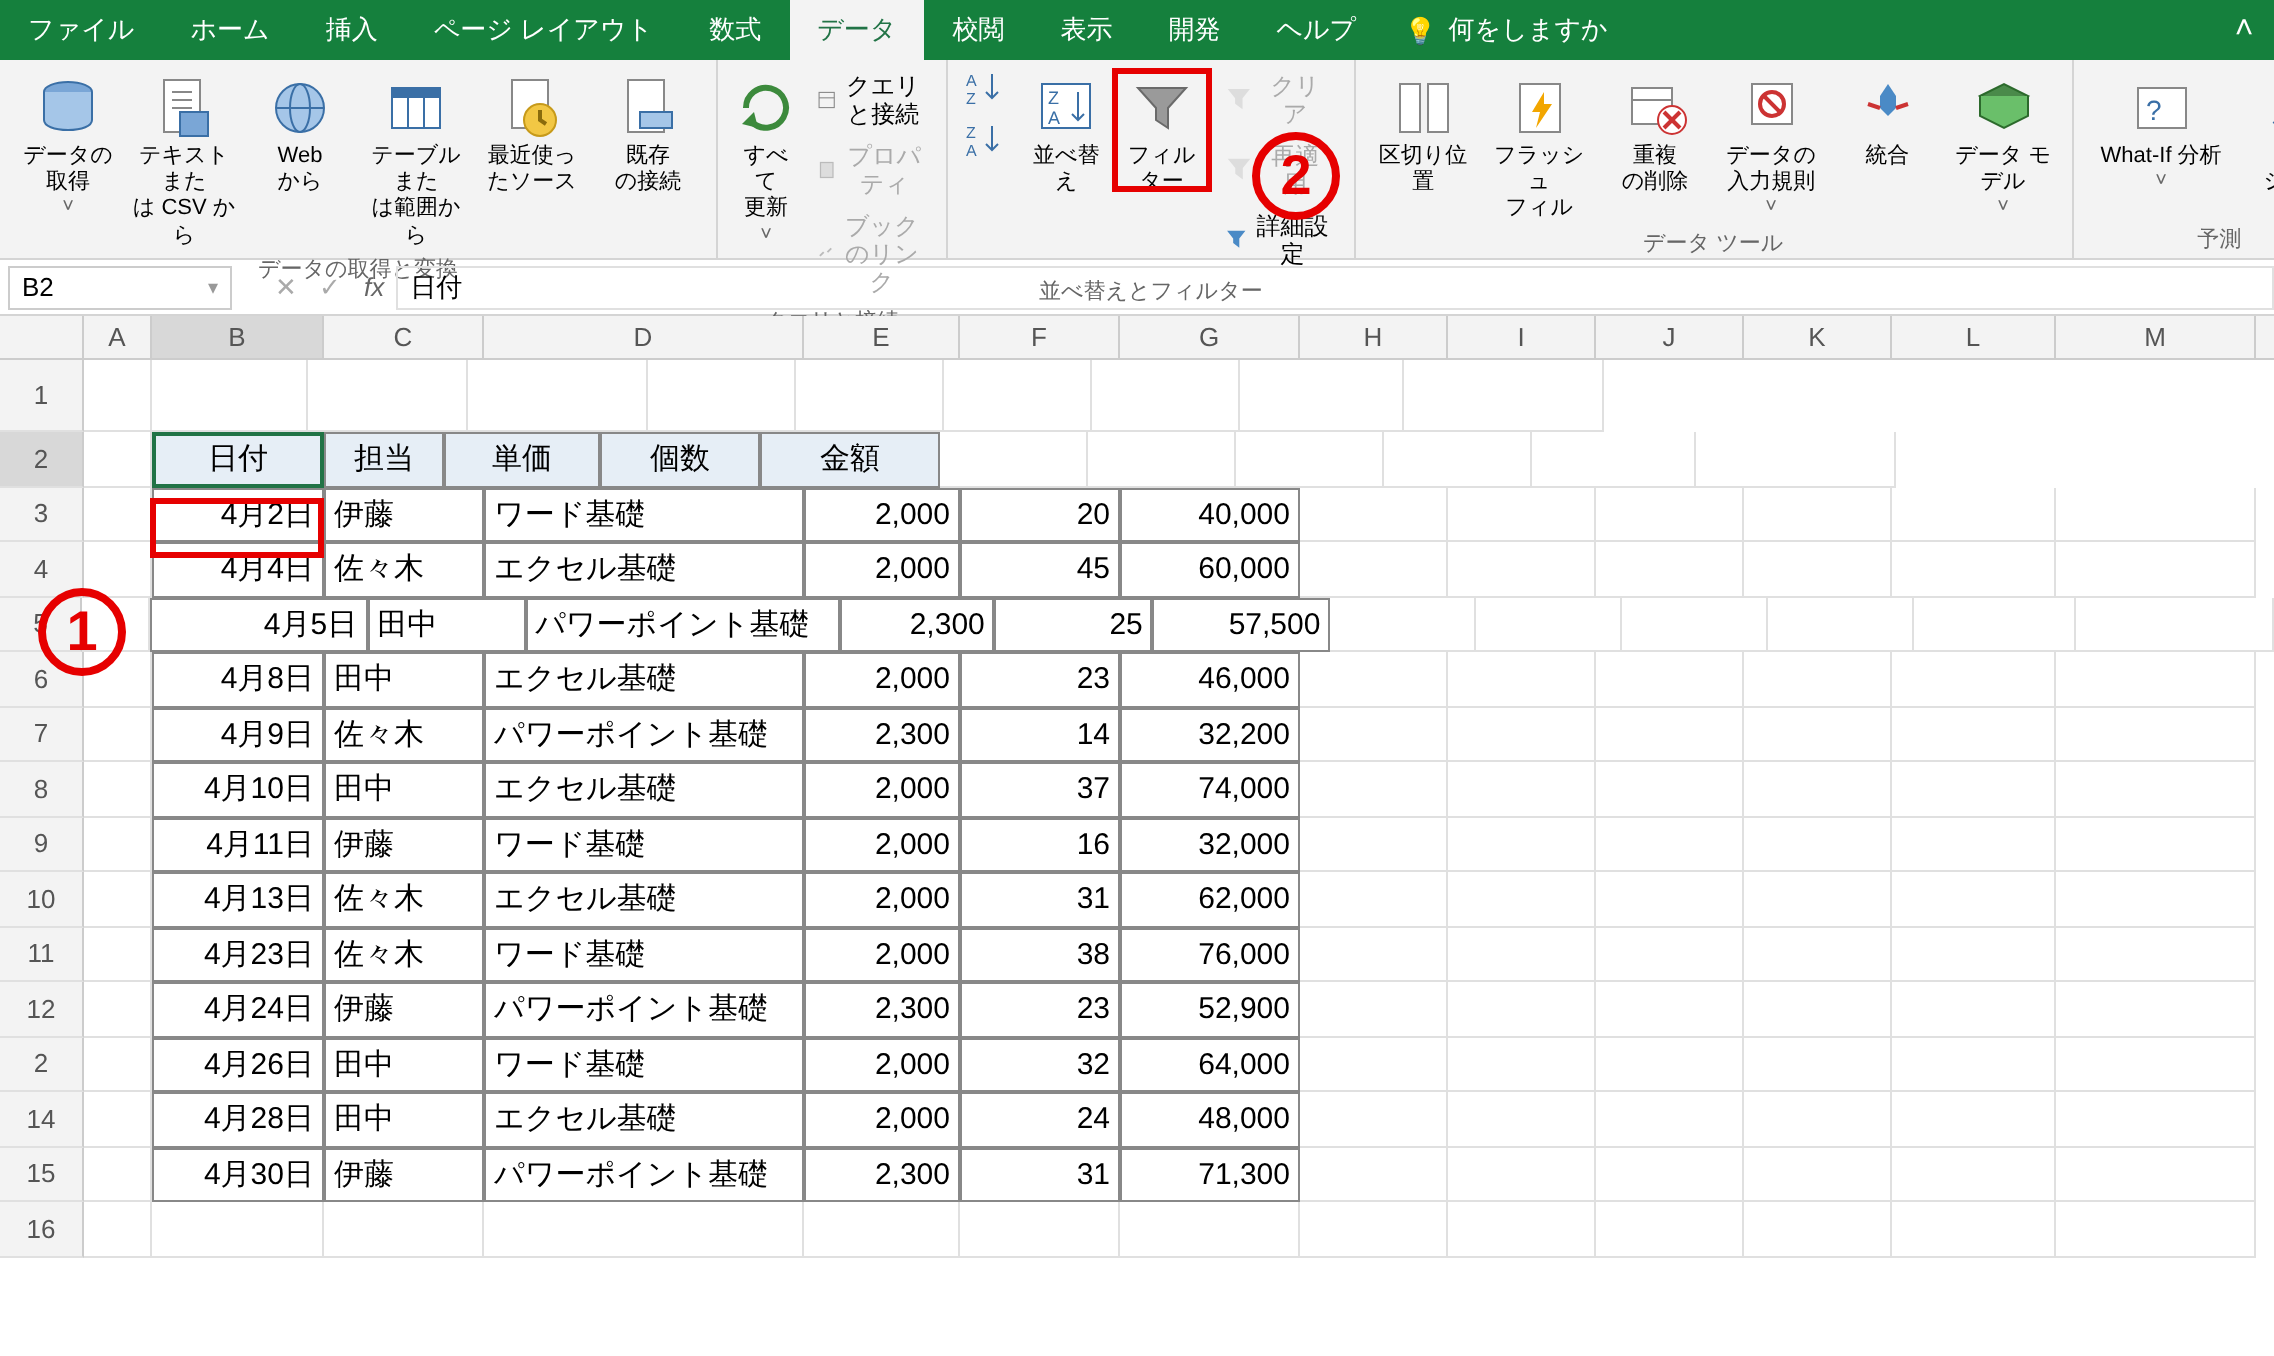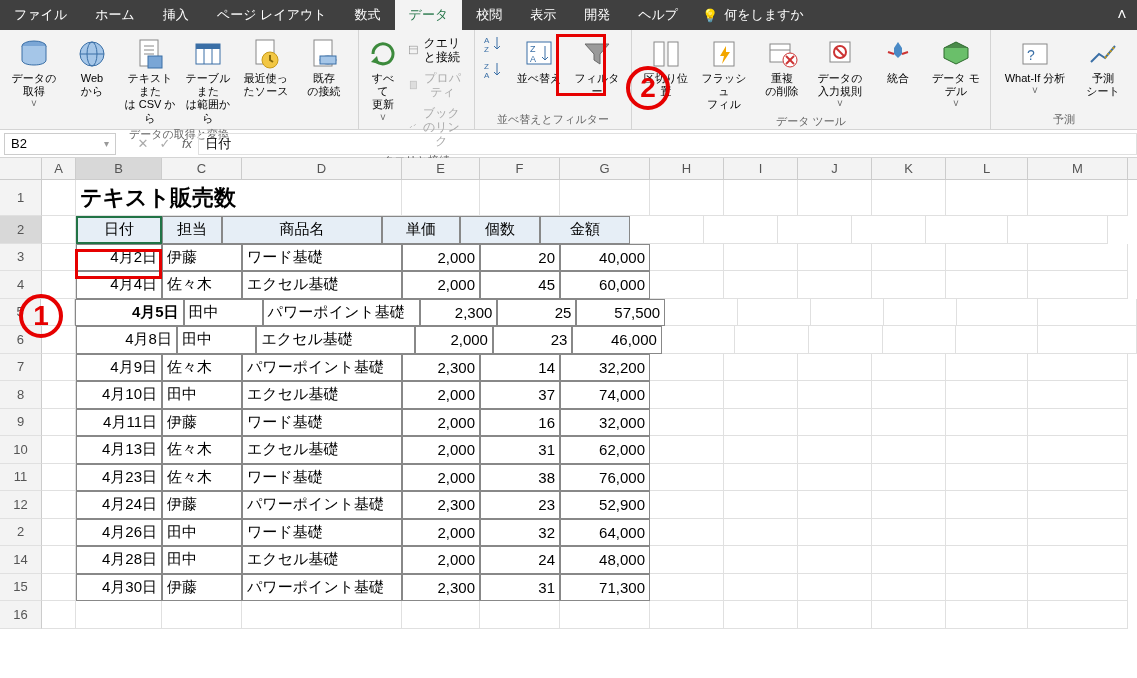--- a/index.html
+++ b/index.html
@@ -1,19 +1,19 @@
 <!DOCTYPE html>
 <html><head>
 <meta charset="utf-8">
 <style>
   * { box-sizing: border-box; margin: 0; padding: 0; font-family: "Yu Gothic UI", "Meiryo", sans-serif; }
   body { background: #fff; width: 1137px; height: 678px; overflow: hidden; position: relative; font-size: 13px; }
 
   
-  .ribbon-tabs { background: #404040; color: #fff; height: 30px; display: flex; align-items: stretch; }
+  .ribbon-tabs { background: #15803d; color: #fff; height: 30px; display: flex; align-items: stretch; }
   .ribbon-tab { padding: 0 14px; display: flex; align-items: center; cursor: pointer; font-size: 13px; }
   .ribbon-tab.active { background: #f3f3f3; color: #217346; }
   .tell-me { display: flex; align-items: center; padding: 0 10px; font-size: 13px; }
   .right-chev { margin-left: auto; width: 30px; display:flex; align-items:center; justify-content:center; font-size:16px; }
 
   
   .ribbon { background: #f3f3f3; border-bottom: 1px solid #d4d4d4; height: 100px; display: flex; }
   .group { border-right: 1px solid #d4d4d4; padding: 4px 8px 2px 8px; display:flex; flex-direction:column; }
   .group-buttons { display:flex; align-items:flex-start; gap: 6px; flex-grow:1; }
   .group-label { text-align:center; font-size:11px; color:#666; padding-top:2px; }
@@ -89,40 +89,40 @@
               <ellipse cx="16" cy="8" rx="12" ry="5" fill="#7aa6d6" stroke="#3a6fa6"></ellipse>
               <path d="M4 8v14c0 3 5 5 12 5s12-2 12-5V8" fill="#a5c6e8" stroke="#3a6fa6"></path>
             </svg>
           </span>
         <span style="white-space:pre-line;">データの
 取得</span>
       </div>
       <div class="rbtn">
         <span class="ic">
             <svg viewBox="0 0 32 32">
-              <circle cx="16" cy="16" r="12" fill="#a5c6e8" stroke="#3a6fa6"></circle>
-              <ellipse cx="16" cy="16" rx="5" ry="12" fill="none" stroke="#3a6fa6"></ellipse>
-              <line x1="4" y1="16" x2="28" y2="16" stroke="#3a6fa6"></line>
-            </svg>
-          </span>
-        <span style="white-space:pre-line;">Web
-から</span>
-      </div>
-      <div class="rbtn">
-        <span class="ic">
-            <svg viewBox="0 0 32 32">
               <rect x="6" y="2" width="18" height="26" fill="#fff" stroke="#888"></rect>
               <line x1="10" y1="8" x2="20" y2="8" stroke="#888"></line>
               <line x1="10" y1="12" x2="20" y2="12" stroke="#888"></line>
               <line x1="10" y1="16" x2="20" y2="16" stroke="#888"></line>
               <rect x="14" y="18" width="14" height="12" fill="#7aa6d6" stroke="#3a6fa6"></rect>
             </svg>
           </span>
         <span style="white-space:pre-line;">テキストまた
 は CSV から</span>
+      </div>
+      <div class="rbtn">
+        <span class="ic">
+            <svg viewBox="0 0 32 32">
+              <circle cx="16" cy="16" r="12" fill="#a5c6e8" stroke="#3a6fa6"></circle>
+              <ellipse cx="16" cy="16" rx="5" ry="12" fill="none" stroke="#3a6fa6"></ellipse>
+              <line x1="4" y1="16" x2="28" y2="16" stroke="#3a6fa6"></line>
+            </svg>
+          </span>
+        <span style="white-space:pre-line;">Web
+から</span>
       </div>
       <div class="rbtn">
         <span class="ic">
             <svg viewBox="0 0 32 32">
               <rect x="4" y="6" width="24" height="20" fill="#fff" stroke="#3a6fa6"></rect>
               <rect x="4" y="6" width="24" height="5" fill="#3a6fa6"></rect>
               <line x1="12" y1="6" x2="12" y2="26" stroke="#3a6fa6"></line>
               <line x1="20" y1="6" x2="20" y2="26" stroke="#3a6fa6"></line>
             </svg>
           </span>
@@ -231,20 +231,46 @@
           </span>
         <span>並べ替え</span>
       </div>
       <div class="rbtn">
         <span class="ic">
             <svg viewBox="0 0 32 32">
               <path d="M4 6h24l-9 10v10l-6-4v-6z" fill="#9a9a9a" stroke="#6a6a6a"></path>
             </svg>
           </span>
         <span>フィルター</span>
+      </div>
+      <div class="small-stack">
+        <div class="rbtn small dim">
+          <span class="ic">
+              <svg viewBox="0 0 16 16">
+                <path d="M2 2h12l-4 5v6l-4-3v-3z" fill="#ddd"></path>
+              </svg>
+            </span>
+          <span>クリア</span>
+        </div>
+        <div class="rbtn small dim">
+          <span class="ic">
+              <svg viewBox="0 0 16 16">
+                <path d="M2 2h12l-4 5v6l-4-3v-3z" fill="#ddd"></path>
+              </svg>
+            </span>
+          <span>再適用</span>
+        </div>
+        <div class="rbtn small">
+          <span class="ic">
+              <svg viewBox="0 0 16 16">
+                <path d="M2 2h12l-4 5v6l-4-3v-3z" fill="#4a8ac6"></path>
+              </svg>
+            </span>
+          <span>詳細設定</span>
+        </div>
       </div>
     </div>
     <div class="group-label">並べ替えとフィルター</div>
   </div>
 
   <div class="group">
     <div class="group-buttons">
       <div class="rbtn">
         <span class="ic">
             <svg viewBox="0 0 32 32">
@@ -360,37 +386,35 @@
       <div class="colh" style="width: 74px;">I</div>
       <div class="colh" style="width: 74px;">J</div>
       <div class="colh" style="width: 74px;">K</div>
       <div class="colh" style="width: 82px;">L</div>
       <div class="colh" style="width: 100px;">M</div>
     </div>
   <div id="rows">
       <div class="row" style="height: 36px;">
         <div class="rowh">1</div>
         <div class="cell " style="width: 34px;"></div>
-        <div class="cell title-cell" style="width: 326px; border-right: 1px solid rgb(224, 224, 224);">テキスト販売数</div>
         <div class="cell " style="width: 78px;"></div>
         <div class="cell " style="width: 80px;"></div>
         <div class="cell " style="width: 90px;"></div>
         <div class="cell " style="width: 74px;"></div>
         <div class="cell " style="width: 74px;"></div>
         <div class="cell " style="width: 74px;"></div>
         <div class="cell " style="width: 74px;"></div>
         <div class="cell " style="width: 82px;"></div>
         <div class="cell " style="width: 100px;"></div>
       </div>
       <div class="row">
         <div class="rowh sel">2</div>
         <div class="cell " style="width: 34px;"></div>
         <div class="cell hdr sel" style="width: 86px;">日付</div>
         <div class="cell hdr" style="width: 60px;">担当</div>
-        <div class="cell hdr" style="width: 160px;">商品名</div>
         <div class="cell hdr" style="width: 78px;">単価</div>
         <div class="cell hdr" style="width: 80px;">個数</div>
         <div class="cell hdr" style="width: 90px;">金額</div>
         <div class="cell " style="width: 74px;"></div>
         <div class="cell " style="width: 74px;"></div>
         <div class="cell " style="width: 74px;"></div>
         <div class="cell " style="width: 74px;"></div>
         <div class="cell " style="width: 82px;"></div>
         <div class="cell " style="width: 100px;"></div>
       </div>
@@ -422,37 +446,37 @@
         <div class="cell " style="width: 74px;"></div>
         <div class="cell " style="width: 74px;"></div>
         <div class="cell " style="width: 74px;"></div>
         <div class="cell " style="width: 74px;"></div>
         <div class="cell " style="width: 82px;"></div>
         <div class="cell " style="width: 100px;"></div>
       </div>
       <div class="row">
         <div class="rowh">5</div>
         <div class="cell " style="width: 34px;"></div>
-        <div class="cell data num" style="width: 110px; font-weight: bold;">4月5日</div>
+        <div class="cell data num" style="width: 110px;">4月5日</div>
         <div class="cell data " style="width: 80px;">田中</div>
         <div class="cell data " style="width: 160px;">パワーポイント基礎</div>
         <div class="cell data num" style="width: 78px;">2,300</div>
         <div class="cell data num" style="width: 80px;">25</div>
         <div class="cell data num" style="width: 90px;">57,500</div>
         <div class="cell " style="width: 74px;"></div>
         <div class="cell " style="width: 74px;"></div>
         <div class="cell " style="width: 74px;"></div>
         <div class="cell " style="width: 74px;"></div>
         <div class="cell " style="width: 82px;"></div>
         <div class="cell " style="width: 100px;"></div>
       </div>
       <div class="row">
         <div class="rowh">6</div>
         <div class="cell " style="width: 34px;"></div>
-        <div class="cell data num" style="width: 102px;">4月8日</div>
+        <div class="cell data num" style="width: 86px;">4月8日</div>
         <div class="cell data " style="width: 80px;">田中</div>
         <div class="cell data " style="width: 160px;">エクセル基礎</div>
         <div class="cell data num" style="width: 78px;">2,000</div>
         <div class="cell data num" style="width: 80px;">23</div>
         <div class="cell data num" style="width: 90px;">46,000</div>
         <div class="cell " style="width: 74px;"></div>
         <div class="cell " style="width: 74px;"></div>
         <div class="cell " style="width: 74px;"></div>
         <div class="cell " style="width: 74px;"></div>
         <div class="cell " style="width: 82px;"></div>

